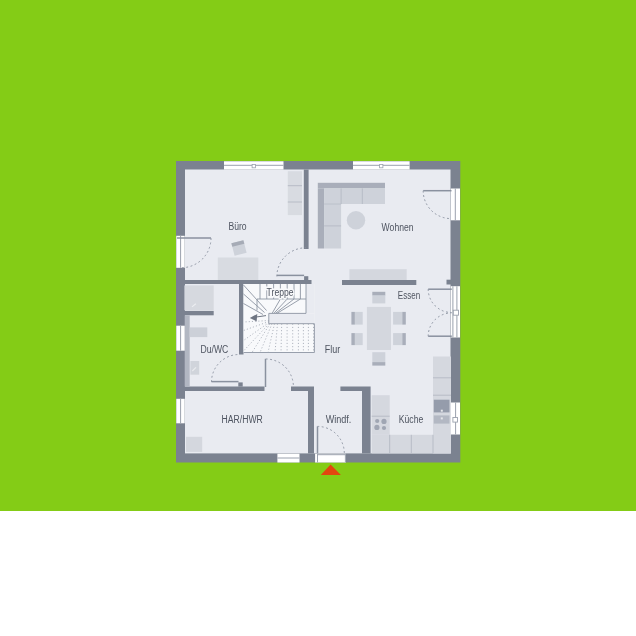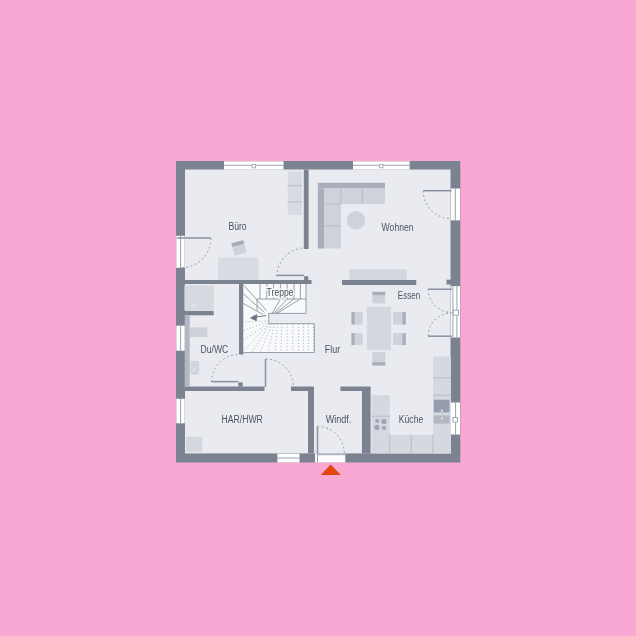--- a/index.html
+++ b/index.html
@@ -1,16 +1,16 @@
 <!DOCTYPE html>
 <html><head>
 <meta charset="utf-8">
 <style>
   html,body{margin:0;padding:0;background:#ffffff;}
-  #page{position:relative;width:636px;height:636px;background:#f9a8d4;overflow:hidden;}
+  #page{position:relative;width:636px;height:511px;background:#84cc16;overflow:hidden;}
   svg{position:absolute;left:0;top:0;}
   text{font-family:"Liberation Sans",sans-serif;fill:#4e5460;}
 </style>
 </head>
 <body>
 <div id="page">
 <svg width="636" height="636" viewBox="0 0 636 636">
 
   <rect x="176" y="161" width="284.3" height="301.5" fill="#7b8290"></rect>
 

